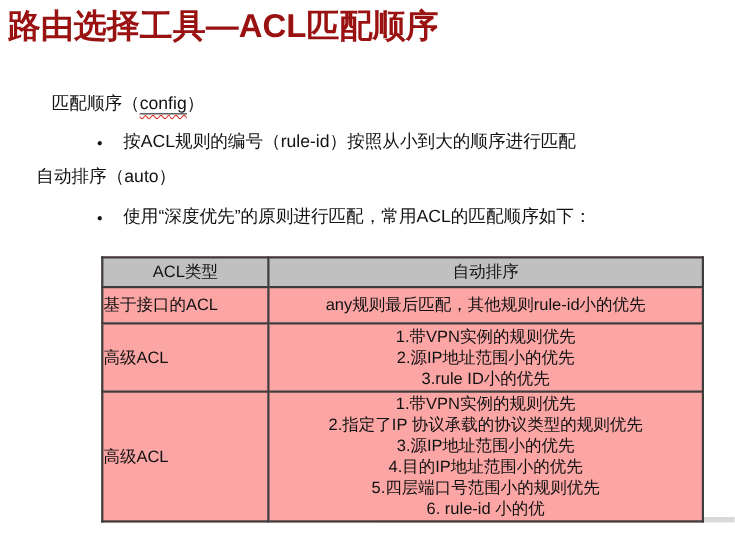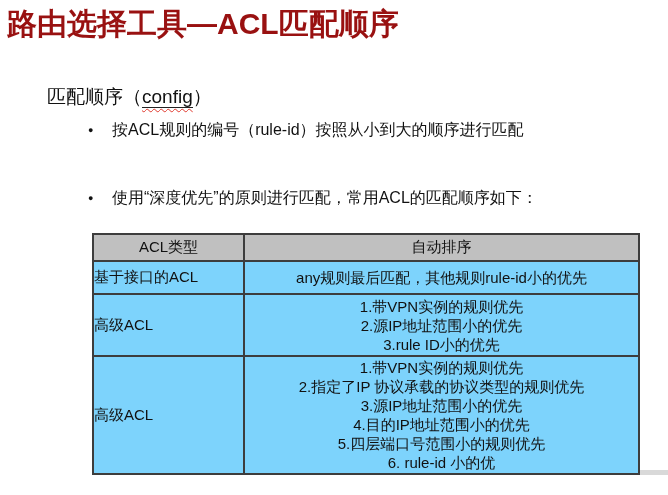--- a/index.html
+++ b/index.html
@@ -23,21 +23,21 @@
   }
   .slide-title{
     position:absolute;left:7px;top:4px;
     font-size:30px;font-weight:bold;
     color:var(--title-red);
     letter-spacing:0px;
     white-space:nowrap;
   }
   .section-heading{
     position:absolute;
-    font-size:19px;
+    font-size:16px;
     color:var(--text-black);
     white-space:nowrap;
   }
   .heading-config{left:47px;top:84px;}
   .heading-auto{left:33px;top:150px;}
   .keyword-underlined{
     border-bottom:1.5px solid #222222;
     text-decoration:underline wavy var(--squiggle-red);
     text-decoration-thickness:1px;
     text-underline-offset:5px;
@@ -59,21 +59,21 @@
     color:var(--text-black);
   }
   .acl-table-wrap{
     position:absolute;left:92px;top:233px;
     z-index:1;
   }
   table.acl-table{
     border-collapse:collapse;
     table-layout:fixed;
     width:546px;
-    background:#7dd3fc;
+    background:#fca5a5;
     border:2px solid var(--border-gray);
   }
   table.acl-table col.col-type{width:151px;}
   table.acl-table col.col-principle{width:395px;}
   table.acl-table th,
   table.acl-table td{
     border:2px solid var(--border-gray);
     font-size:15px;
     color:var(--text-black);
     font-weight:normal;
@@ -115,20 +115,21 @@
 
   <div class="slide-title">路由选择工具—ACL匹配顺序</div>
 
   <div class="section-heading heading-config"><span>匹配顺序（</span><span class="keyword-underlined">config</span><span>）</span></div>
 
   <div class="bullet-row bullet-row-1">
     <span class="bullet-marker">●</span>
     <span class="bullet-text">按ACL规则的编号（rule-id）按照从小到大的顺序进行匹配</span>
   </div>
 
+  <div class="section-heading heading-auto">自动排序（auto）</div>
 
   <div class="bullet-row bullet-row-2">
     <span class="bullet-marker">●</span>
     <span class="bullet-text">使用“深度优先”的原则进行匹配，常用ACL的匹配顺序如下：</span>
   </div>
 
   <div class="acl-table-wrap">
     <table class="acl-table">
       <colgroup>
         <col class="col-type">

